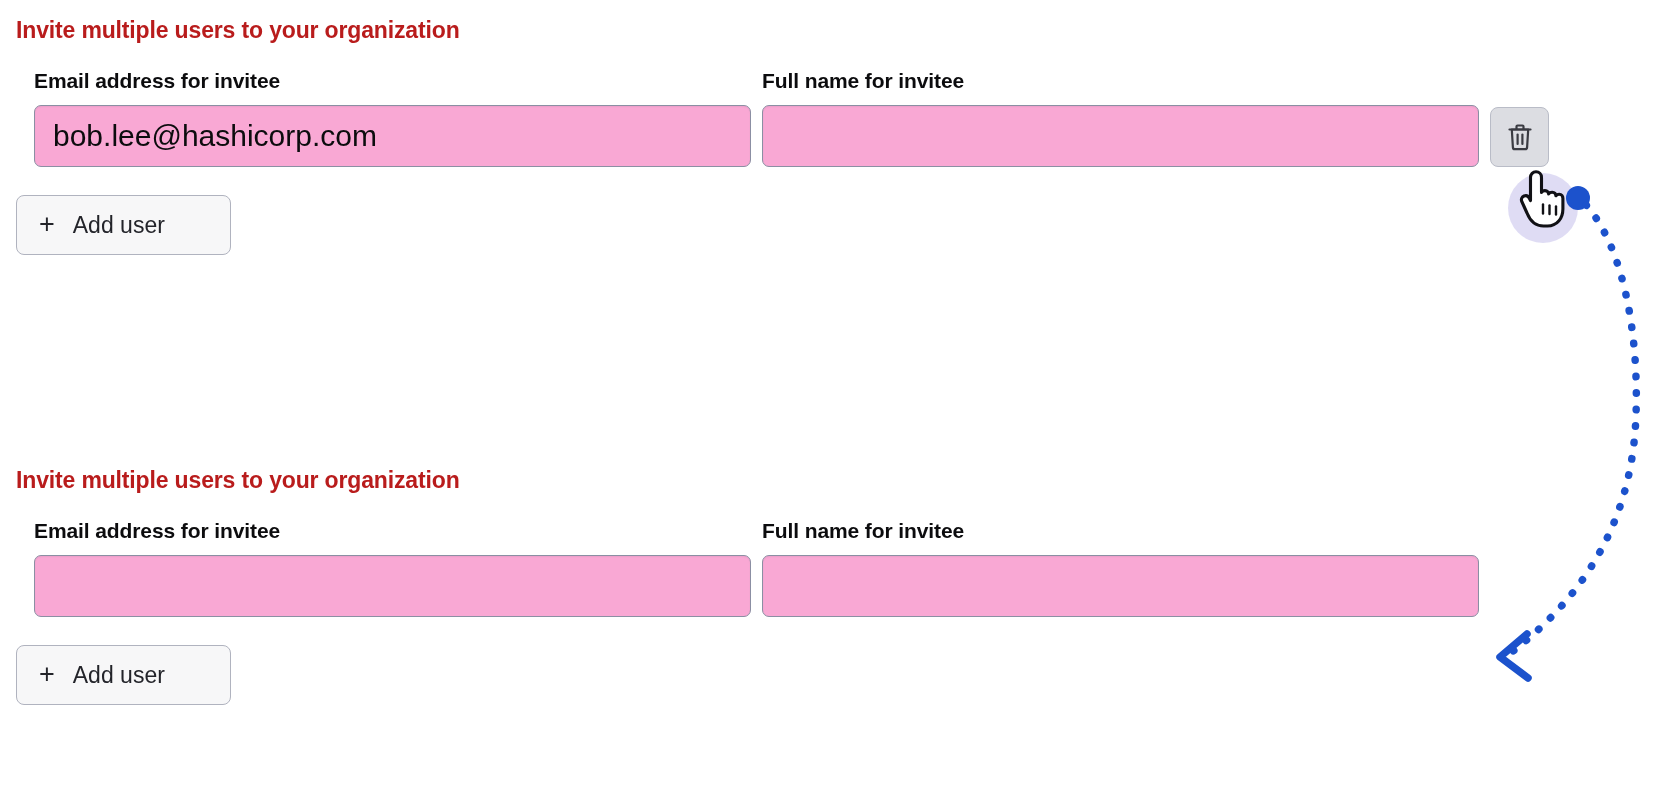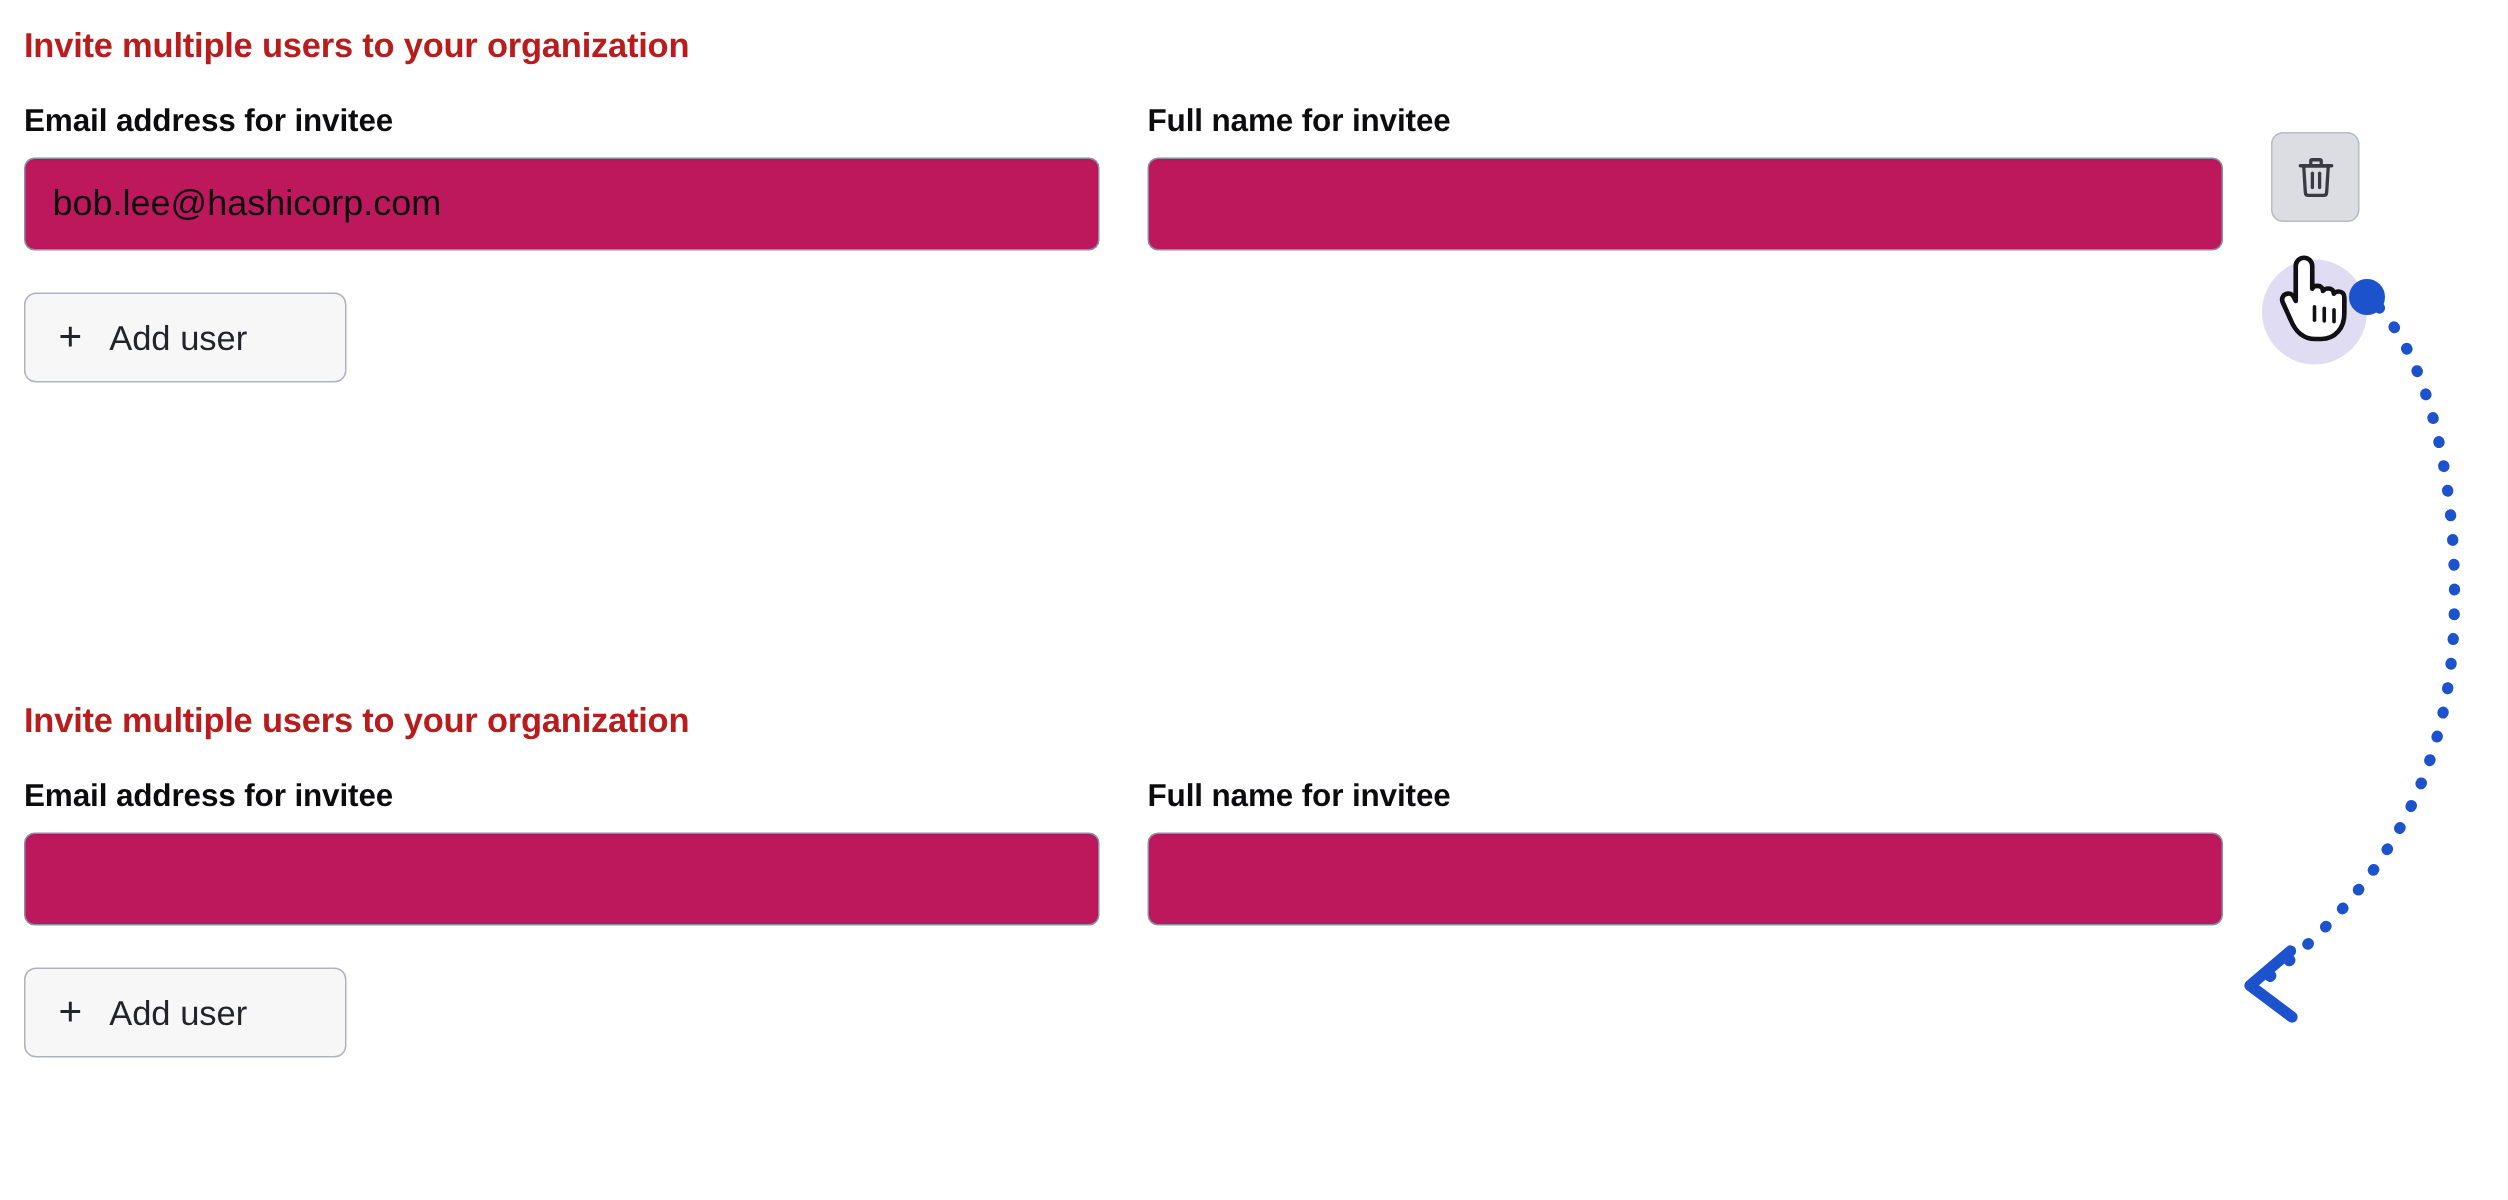--- a/index.html
+++ b/index.html
@@ -37,22 +37,23 @@
     letter-spacing: -0.15px;
     line-height: 28px;
     color: #b91c1c;
     margin: 0 0 24px 0;
     white-space: nowrap;
   }
 
   .row {
     position: relative;
     display: flex;
-    align-items: center;
-    gap: 32px;
+    align-items: flex-end;
+    gap: 11px;
+    margin-left: 18px;
   }
 
   .field {
     display: flex;
     flex-direction: column;
   }
   .field-email { width: 717px; }
   .field-name  { width: 717px; }
 
   .field-label {
@@ -64,23 +65,23 @@
     margin-bottom: 12px;
     white-space: nowrap;
   }
 
   .text-input {
     box-sizing: border-box;
     width: 100%;
     height: 62px;
     border: 1.5px solid #8b8fa3;
     border-radius: 7px;
-    background: #be185d;
+    background: #f9a8d4;
     font-family: "Liberation Sans", sans-serif;
-    font-size: 24px;
+    font-size: 30px;
     color: #0c0c0e;
     padding: 0 18px;
     outline: none;
     box-shadow: inset 0 1px 2px rgba(20,20,30,0.06);
   }
   .text-input::placeholder { color: #9aa0ae; }
 
   
   .delete-btn {
     box-sizing: border-box;

